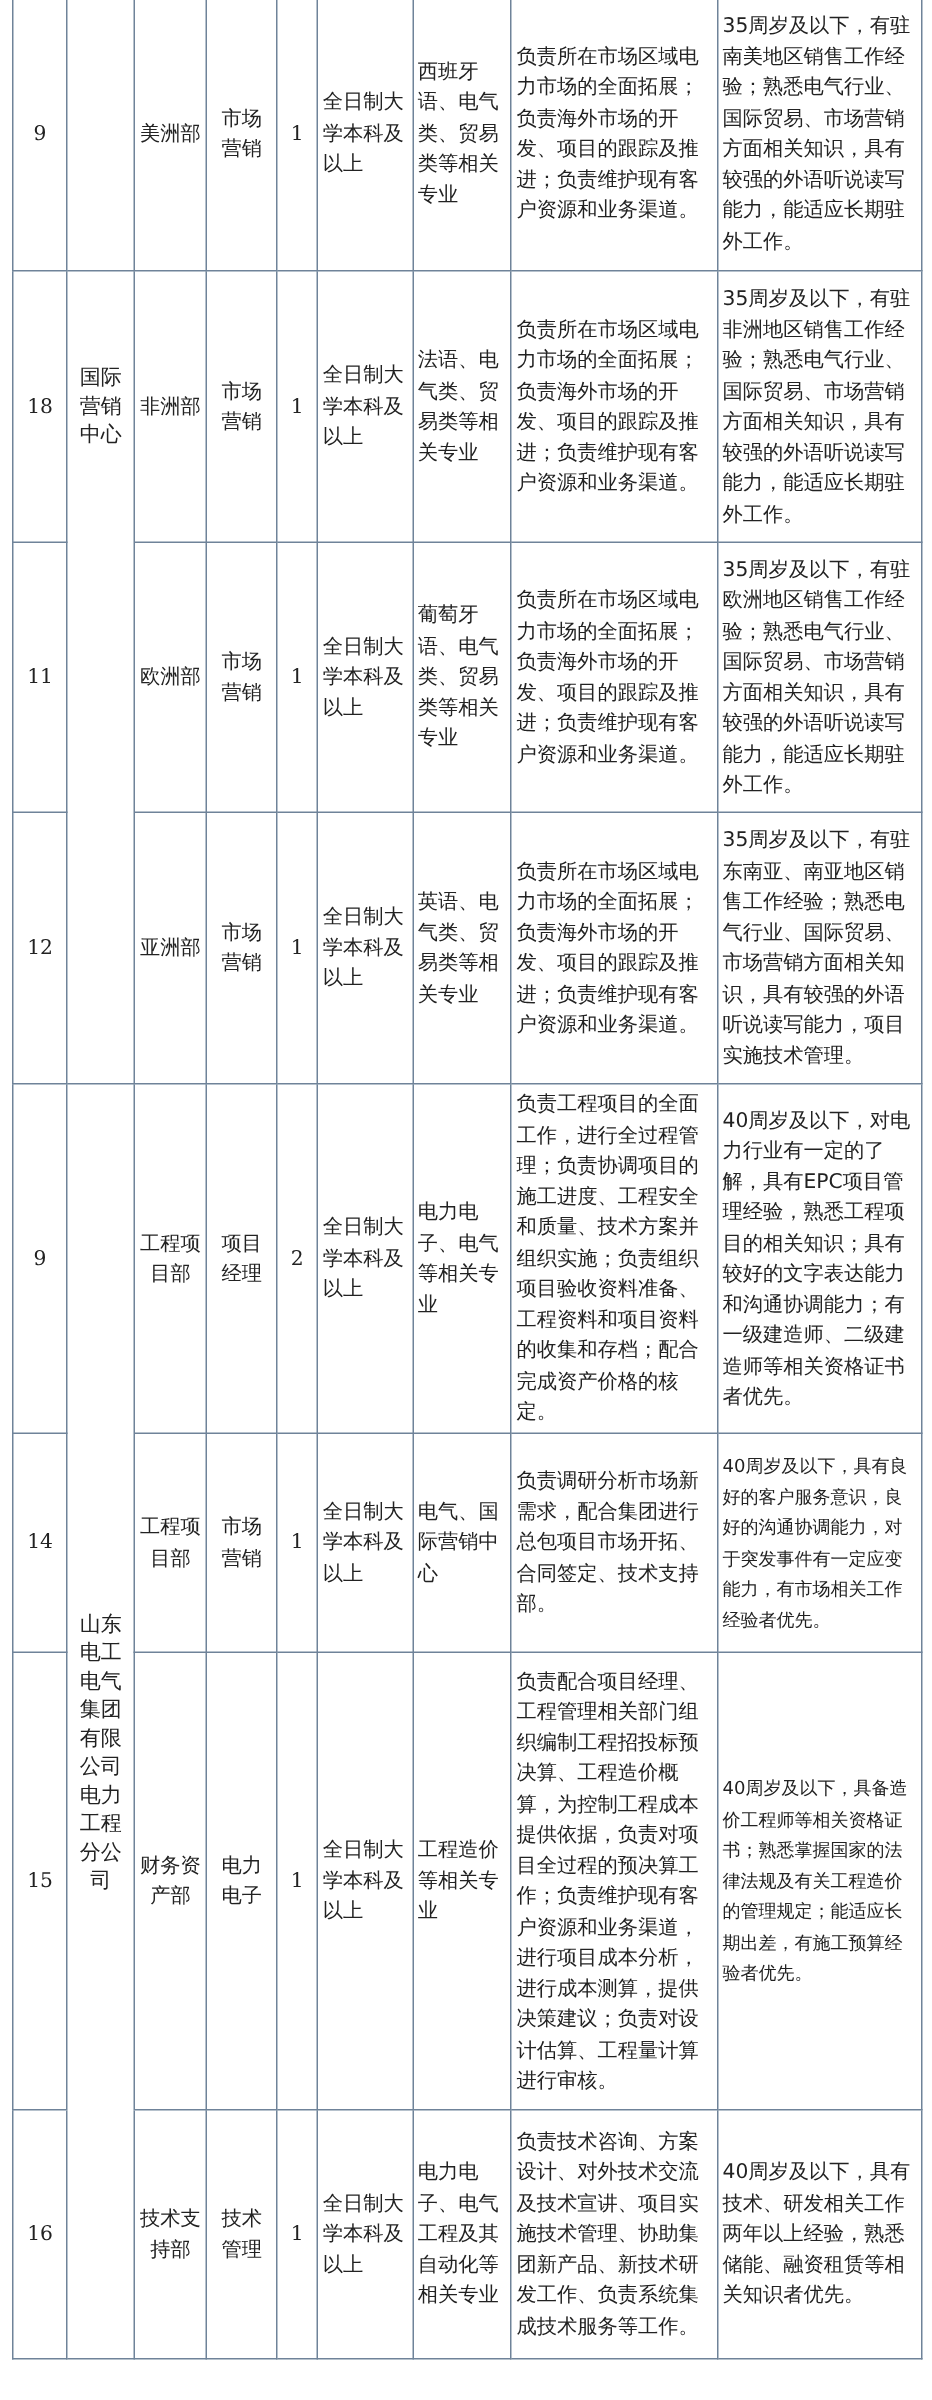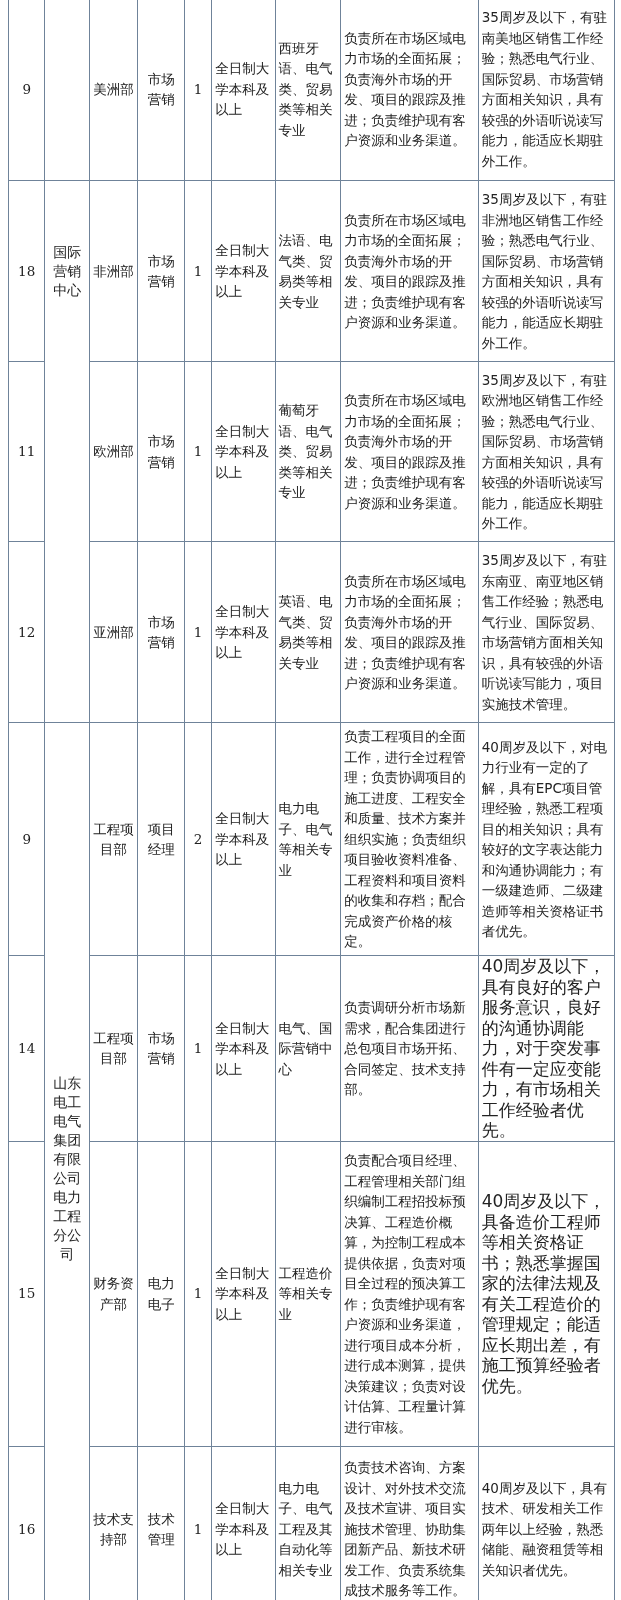--- a/index.html
+++ b/index.html
@@ -3,21 +3,21 @@
 <meta charset="utf-8">
 <style>
   html, body { margin: 0; padding: 0; background: #ffffff; }
   body { width: 621px; height: 1600px; overflow: hidden; font-family: "DejaVu Sans", sans-serif; color: #222; }
   .wrap { position: relative; width: 621px; height: 1600px; }
   table { position: absolute; left: 8px; top: -3px; border-collapse: collapse; table-layout: fixed; width: 607px; }
   td { border: 1.3px solid #6f8399; font-size: 13.5px; line-height: 20.5px; vertical-align: middle; padding: 0 3px; word-break: break-all; }
   td.c { text-align: center; }
   td.num { font-family: "DejaVu Serif", serif; }
   td.org { padding: 0 4px; text-align: center; font-size: 14px; line-height: 19px; }
-  td.small { font-size: 17px; line-height: 20.5px; }
+  td.small { font-size: 12px; line-height: 20.5px; }
 </style>
 </head>
 <body>
 
 <div class="wrap">
 <table>
   <colgroup>
     <col style="width:31px">
     <col style="width:38px">
     <col style="width:41px">

